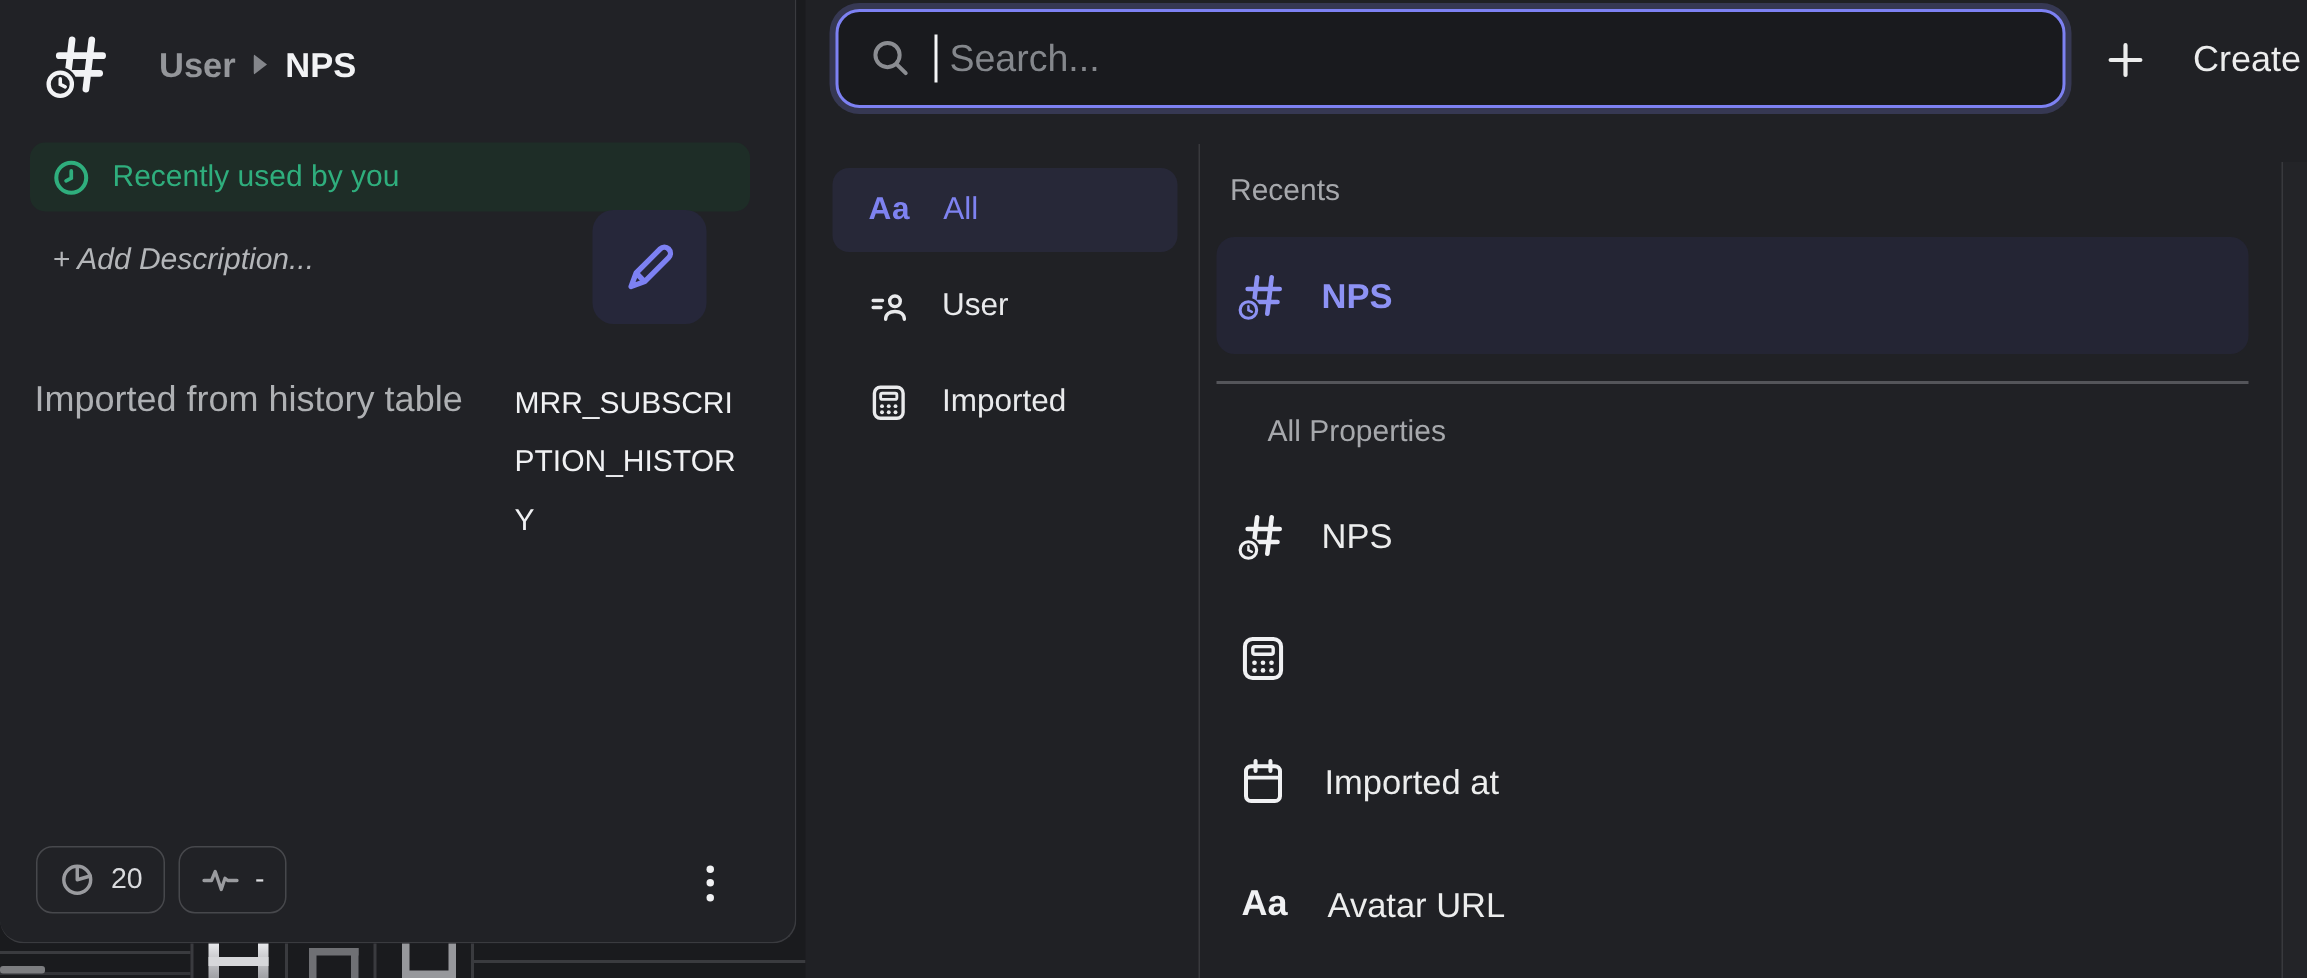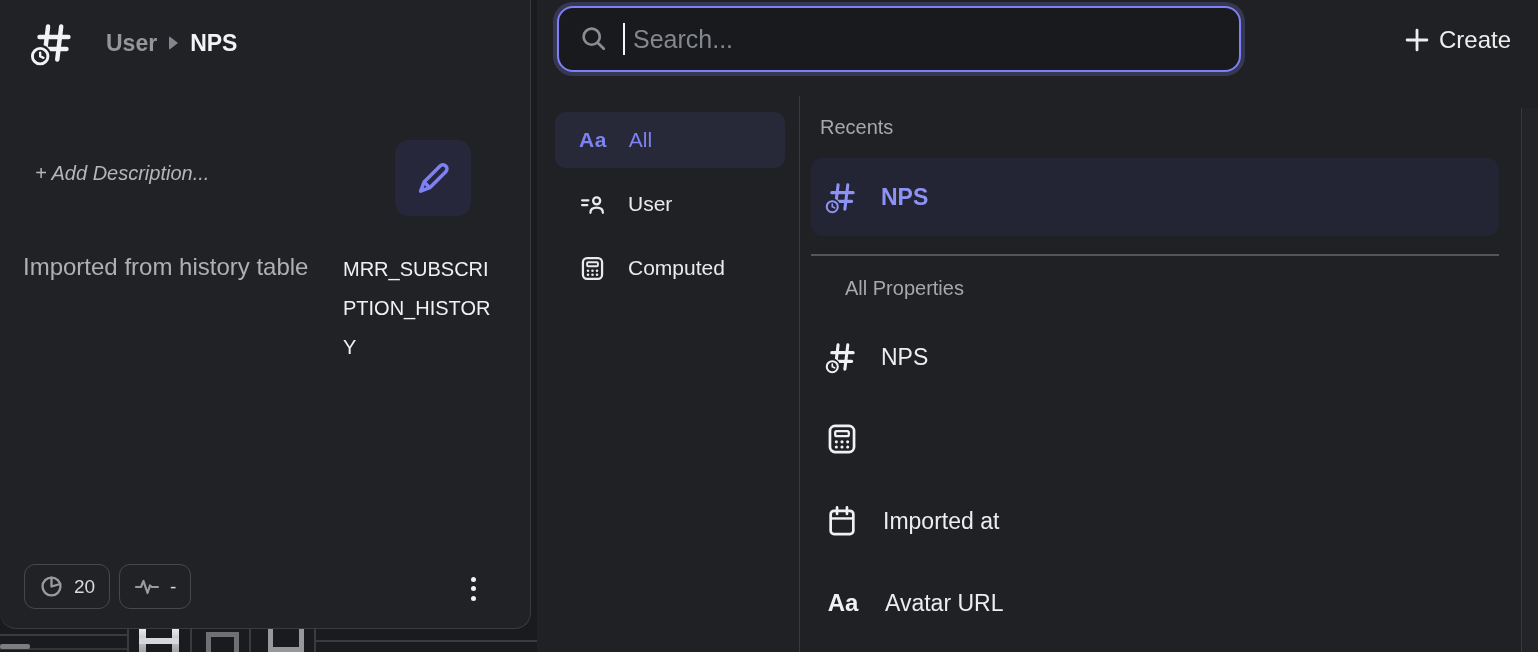--- a/index.html
+++ b/index.html
@@ -67,36 +67,36 @@
   }
   .pill-count { left:24px; }
   .pill-trend { left:119px; }
   .kebab { position:absolute; right:48px; top:8px; width:20px; height:32px; background:transparent; border:none; cursor:pointer; }
   .kebab i { display:block; width:5px; height:5px; border-radius:50%; background:#f0f1f3; margin:4.5px auto; }
 
   
   .modal { position:absolute; left:537px; top:0; width:1001px; height:652px; background:#202125; }
 
   .search-wrap {
-    position:absolute; left:20px; top:6px; width:684px; height:66px;
+    position:absolute; left:20px; top:6px; width:820px; height:66px;
     background:#191a1e; border:2px solid #7d81f3; border-radius:16px;
     box-shadow:0 0 0 4px rgba(96,99,170,0.35);
     display:flex; align-items:center; padding-left:20px;
   }
   .search-input {
     flex:1; background:transparent; border:none; outline:none;
     font-family:inherit; font-size:25px; color:#e9eaec; margin-left:8px;
   }
   .search-input::placeholder { color:#84878c; }
   .caret { width:2px; height:32px; background:#f5f6f8; margin-left:14px; }
 
   .create-btn {
     position:absolute; left:866px; top:14px; height:52px;
     background:transparent; border:none; cursor:pointer;
-    display:flex; align-items:center; gap:8px;
+    display:flex; align-items:center; gap:31px;
     color:#eceded; font-size:24px; font-weight:500; font-family:inherit;
     white-space:nowrap;
   }
 
   .tab-col { position:absolute; left:0; top:96px; width:262px; height:556px; }
   .tab-divider { position:absolute; left:262px; top:96px; width:1px; height:556px; background:#38393d; }
   .tab-row {
     position:absolute; left:18px; width:230px; height:56px; border-radius:11px;
     display:flex; align-items:center; gap:22px; padding:0 24px; cursor:pointer;
     font-size:21px; color:#e9eaec; background:transparent; border:none; font-family:inherit;
@@ -164,20 +164,29 @@
           <path d="M7.5 24.8 V27.6 L10 28.8" stroke="#f2f3f5" stroke-width="1.8" stroke-linecap="round" fill="none"></path>
         </svg>
       </span>
       <div class="breadcrumb">
         <span class="crumb-parent">User</span>
         <span class="crumb-sep"></span>
         <span class="crumb-current">NPS</span>
       </div>
     </div>
 
+    <div class="recent-badge">
+      <span>
+        <svg width="27" height="27" viewBox="0 0 26 26" fill="none">
+          <circle cx="13" cy="13" r="9.6" stroke="#2fae7d" stroke-width="2.6"></circle>
+          <path d="M13 8.6 V13.2 L9.7 15" stroke="#2fae7d" stroke-width="2.4" stroke-linecap="round" fill="none"></path>
+        </svg>
+      </span>
+      <span>Recently used by you</span>
+    </div>
 
     <div class="desc-row">
       <span class="add-desc">+ Add Description...</span>
       <button class="pencil-btn">
         <span>
           <svg width="40" height="40" viewBox="0 0 26 26" fill="none">
             <path d="M5 21.5 L7.2 15.6 L17.6 5.2 a2.6 2.6 0 0 1 3.7 3.7 L10.9 19.3 L5 21.5 Z" stroke="#7d81f3" stroke-width="2.3" stroke-linejoin="round"></path>
             <path d="M7.2 15.6 L10.9 19.3" stroke="#7d81f3" stroke-width="2.3"></path>
           </svg>
         </span>
@@ -258,21 +267,21 @@
             <rect x="3.5" y="2.8" width="17" height="18.4" rx="3.6" stroke="#e9eaec" stroke-width="2"></rect>
             <rect x="7.2" y="6.4" width="9.6" height="3.6" rx="1" stroke="#e9eaec" stroke-width="1.7"></rect>
             <circle cx="8" cy="14" r="1.15" fill="#e9eaec"></circle>
               <circle cx="12" cy="14" r="1.15" fill="#e9eaec"></circle>
               <circle cx="16" cy="14" r="1.15" fill="#e9eaec"></circle>
             <circle cx="8" cy="17.6" r="1.15" fill="#e9eaec"></circle>
               <circle cx="12" cy="17.6" r="1.15" fill="#e9eaec"></circle>
               <circle cx="16" cy="17.6" r="1.15" fill="#e9eaec"></circle>
           </svg>
         </span>
-        <span>Computed</span>
+        <span>Imported</span>
       </button>
     </div>
     <div class="tab-divider"></div>
 
     <div class="results">
 
       <div class="section-title recents-title">Recents</div>
 
       <button class="prop-row recent-active" style="--cut:#242534;">
         <span>

